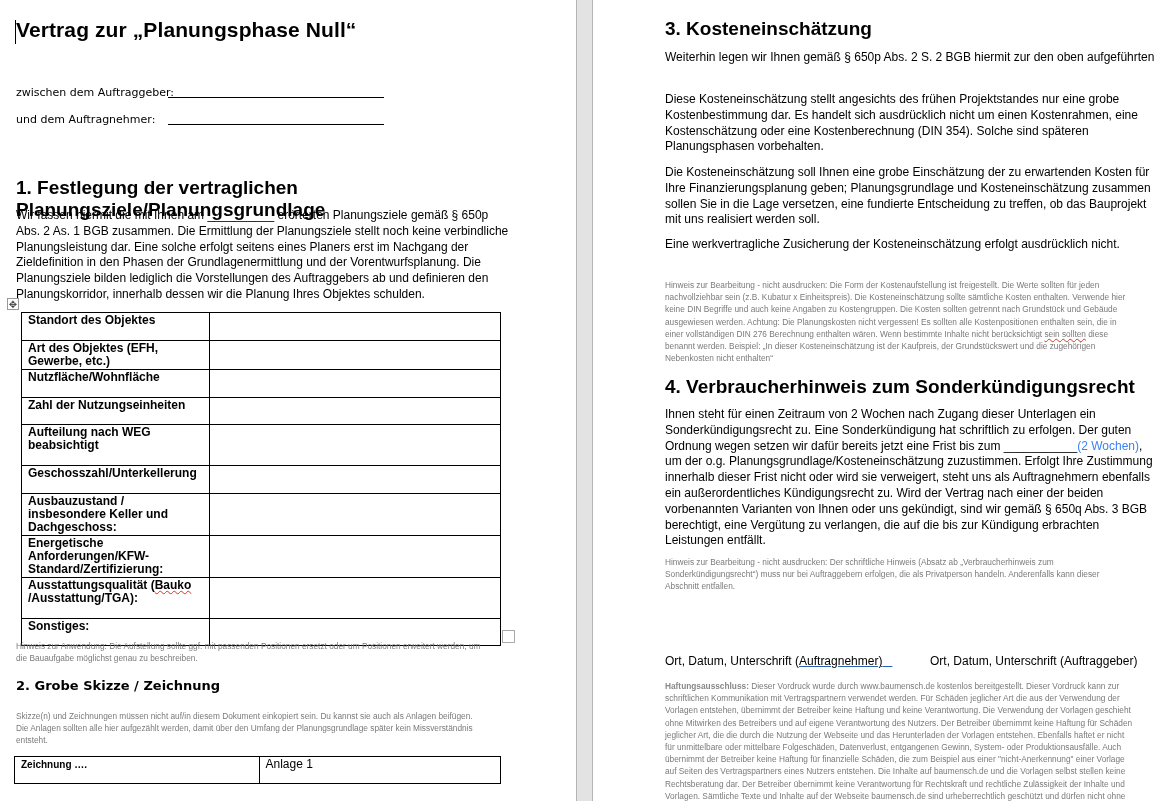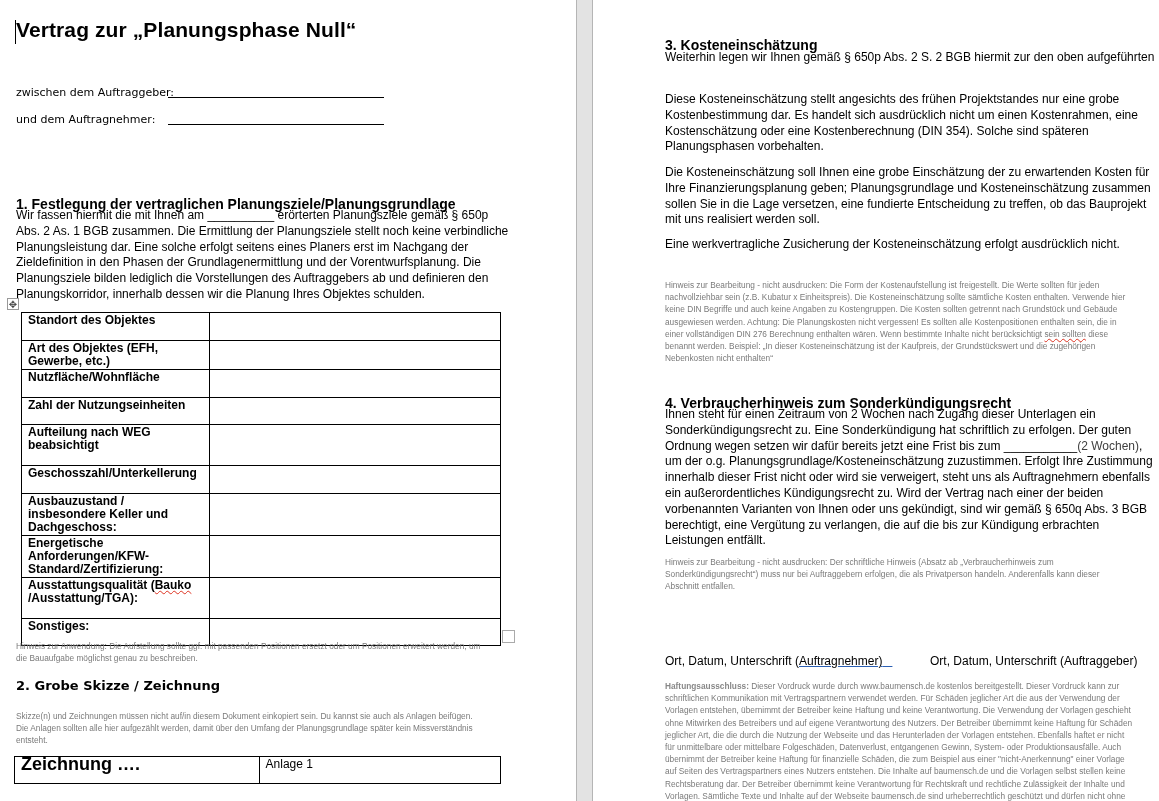--- a/index.html
+++ b/index.html
@@ -6,31 +6,31 @@
   body { width:1159px; height:801px; overflow:hidden; background:#e3e3e3; position:relative; font-family:"Liberation Sans", sans-serif; color:#000; }
   .page { position:absolute; top:0; background:#fff; height:801px; overflow:hidden; }
   #page-left { left:0; width:576px; }
   #page-right { left:593px; width:566px; }
   .gap { position:absolute; left:576px; width:17px; top:0; height:801px; background:#e3e3e3; border-left:1px solid #b5b5b5; border-right:1px solid #b5b5b5; box-sizing:border-box; }
   .abs { position:absolute; }
   .title { left:16px; top:18px; font-size:21px; font-weight:bold; letter-spacing:0.1px; }
   .cursor { position:absolute; left:15px; top:20px; width:1px; height:24px; background:#000; }
   .party { font-family:"DejaVu Sans", sans-serif; font-size:11px; left:16px; }
   .uline { position:absolute; left:168px; width:216px; border-bottom:1px solid #000; height:0; }
-  .h1 { font-size:14px; font-weight:bold;margin-top:19px; }
+  .h1 { font-size:19px; font-weight:bold; }
   .body { font-size:12px; line-height:15.8px; }
   .hint { font-size:8.3px; line-height:12.2px; color:#7a7a7a; }
   table.grid { position:absolute; border-collapse:collapse; }
   table.grid td { border:1px solid #000; vertical-align:top; padding:1px 6px; font-size:12px; line-height:13px; font-weight:bold; }
   .move-handle { position:absolute; left:7px; top:298px; width:12px; height:12px; border:1px solid #999; font-size:10px; line-height:11px; text-align:center; color:#444; box-sizing:border-box; background:#fff; }
   .resize-handle { position:absolute; left:502px; top:630px; width:13px; height:13px; border:1px solid #aaa; box-sizing:border-box; background:#fff; }
   .h2-cal { font-family:"DejaVu Sans", sans-serif; font-size:13px; font-weight:bold; }
   .spell { text-decoration: underline wavy #d32; text-decoration-thickness:1px; }
   .linkish { color:#000; text-decoration:underline; text-decoration-color:#2b5fb3; }
-  .grey { color:#404040; }
+  .grey { color:#3b82f6; }
 </style>
 </head>
 <body>
 
 <div class="gap"></div>
 
 <div class="page" id="page-left">
   <div class="cursor"></div>
   <div class="abs title">Vertrag zur „Planungsphase Null“</div>
 
@@ -116,21 +116,21 @@
     <div>entsteht.</div>
   </div>
 
   <table class="grid" style="left:14px; top:756px; width:487px;">
     <colgroup>
         <col style="width:245px">
         <col style="width:242px">
       </colgroup>
     <tbody>
         <tr style="height:27px">
-      <td style="font-size:18px;">Zeichnung ….</td>
+      <td style="font-size:10px;">Zeichnung ….</td>
       <td style="font-weight:normal;">Anlage 1</td>
     </tr>
   </tbody>
     </table>
 </div>
 
 <div class="page" id="page-right">
   <div class="abs h1" style="left:72px; top:18px;">3. Kosteneinschätzung</div>
 
   <div class="abs body" style="left:72px; top:50px; width:490px;">

